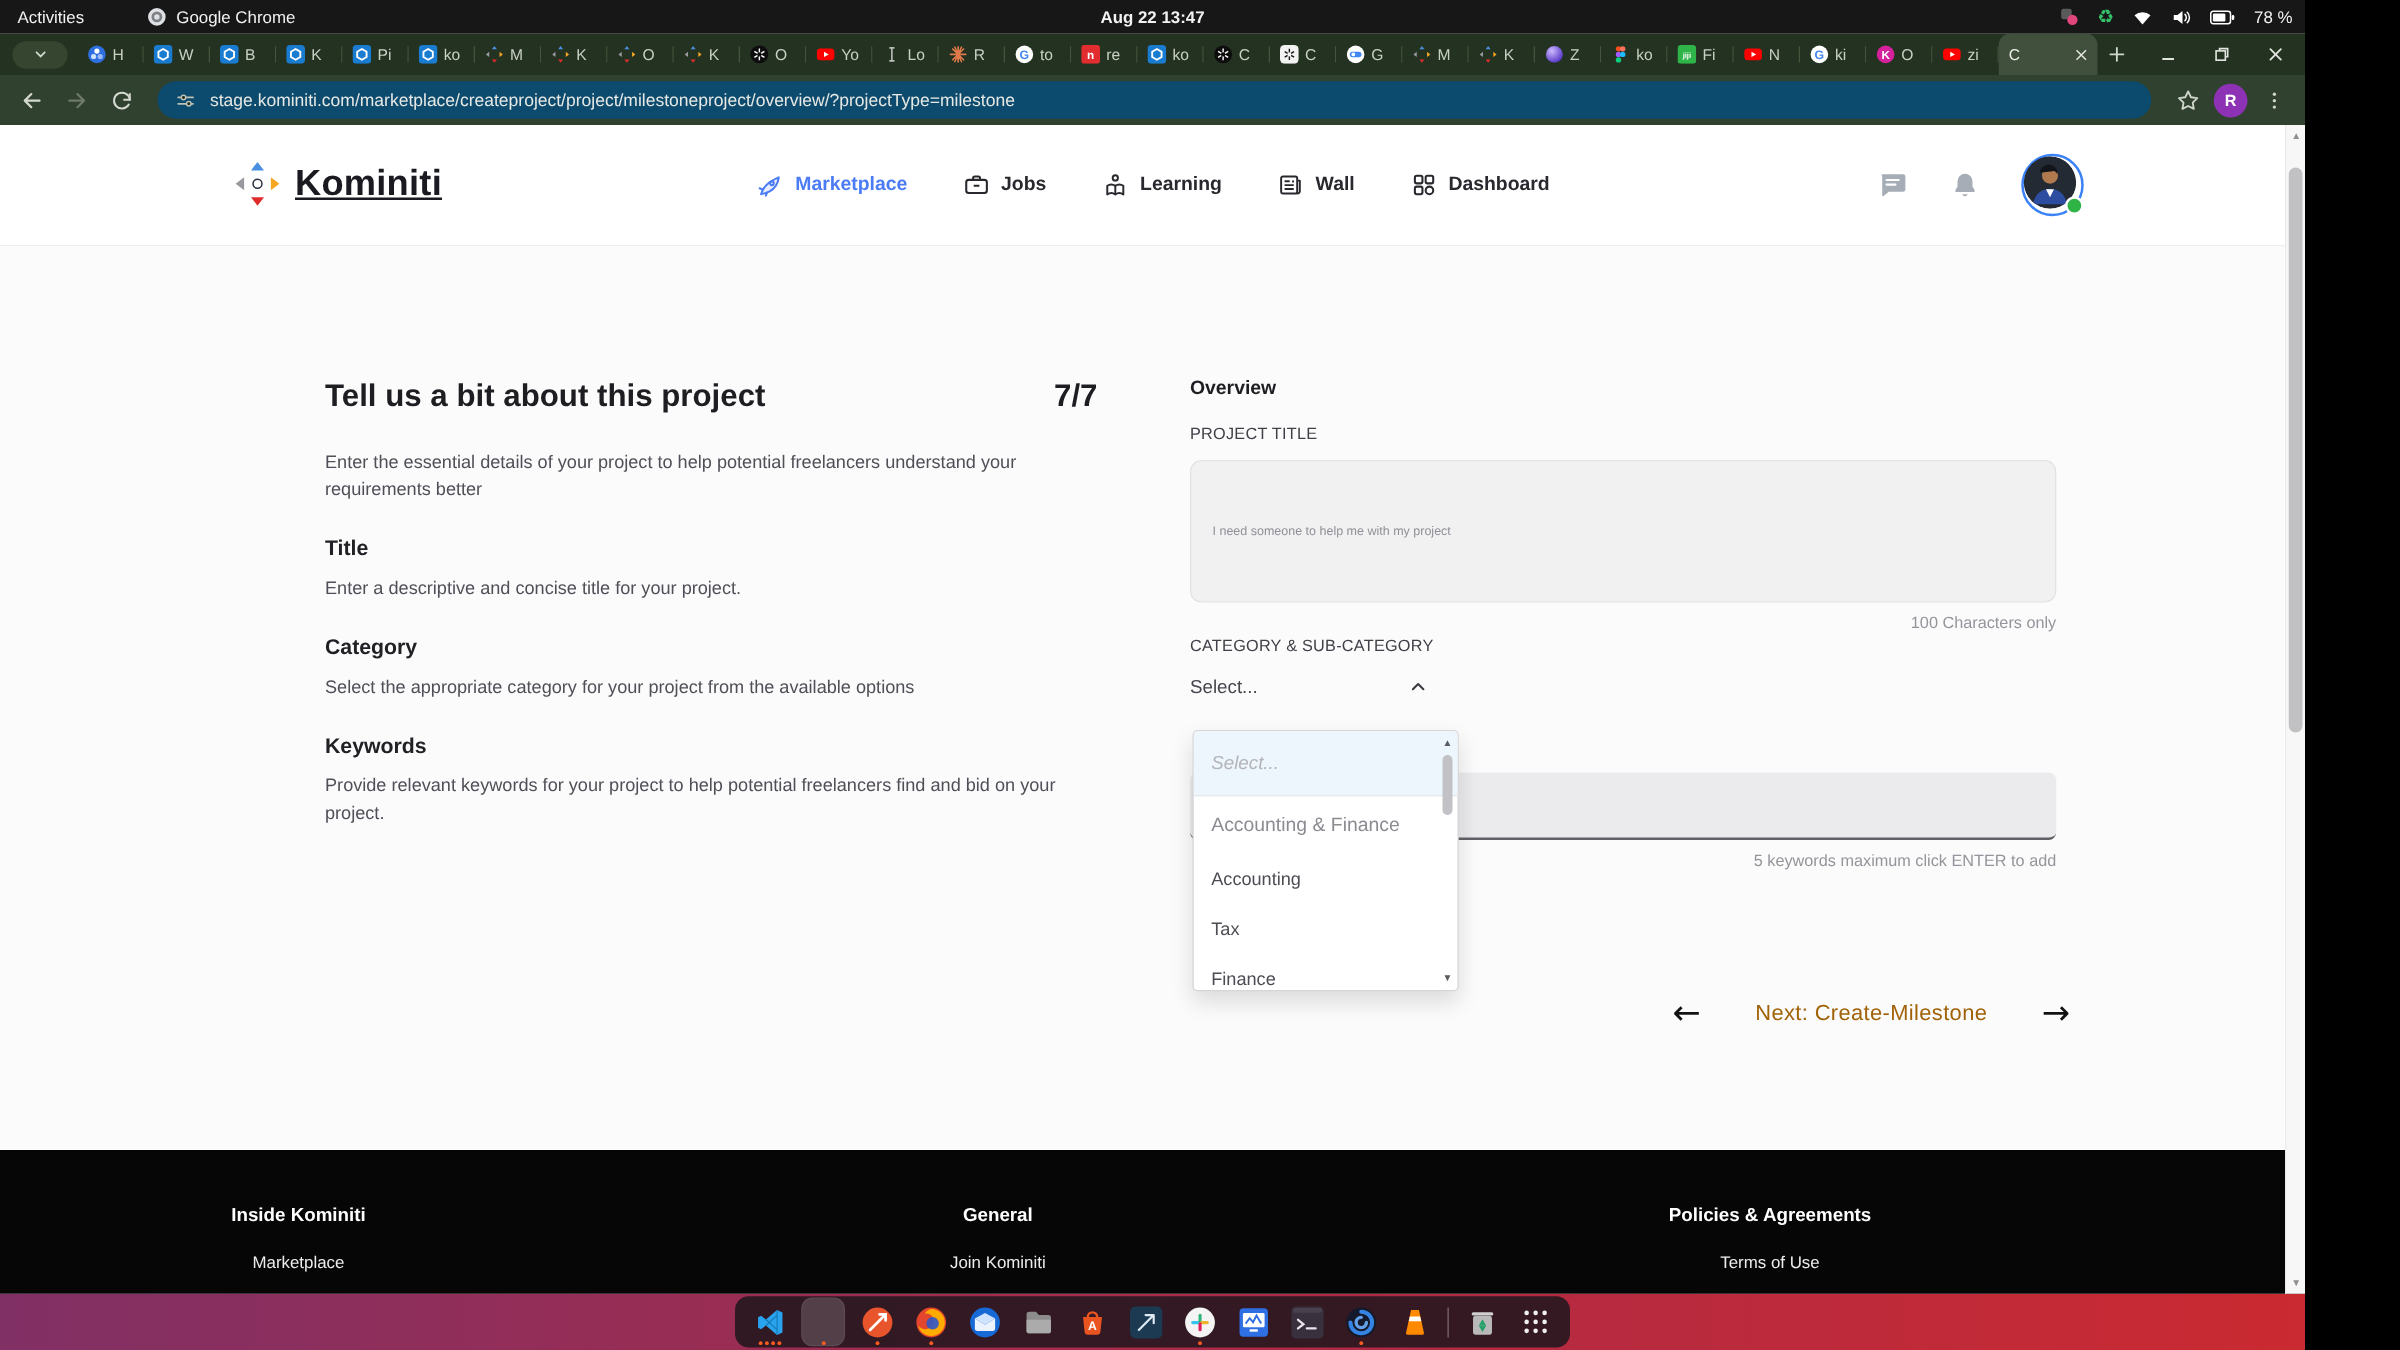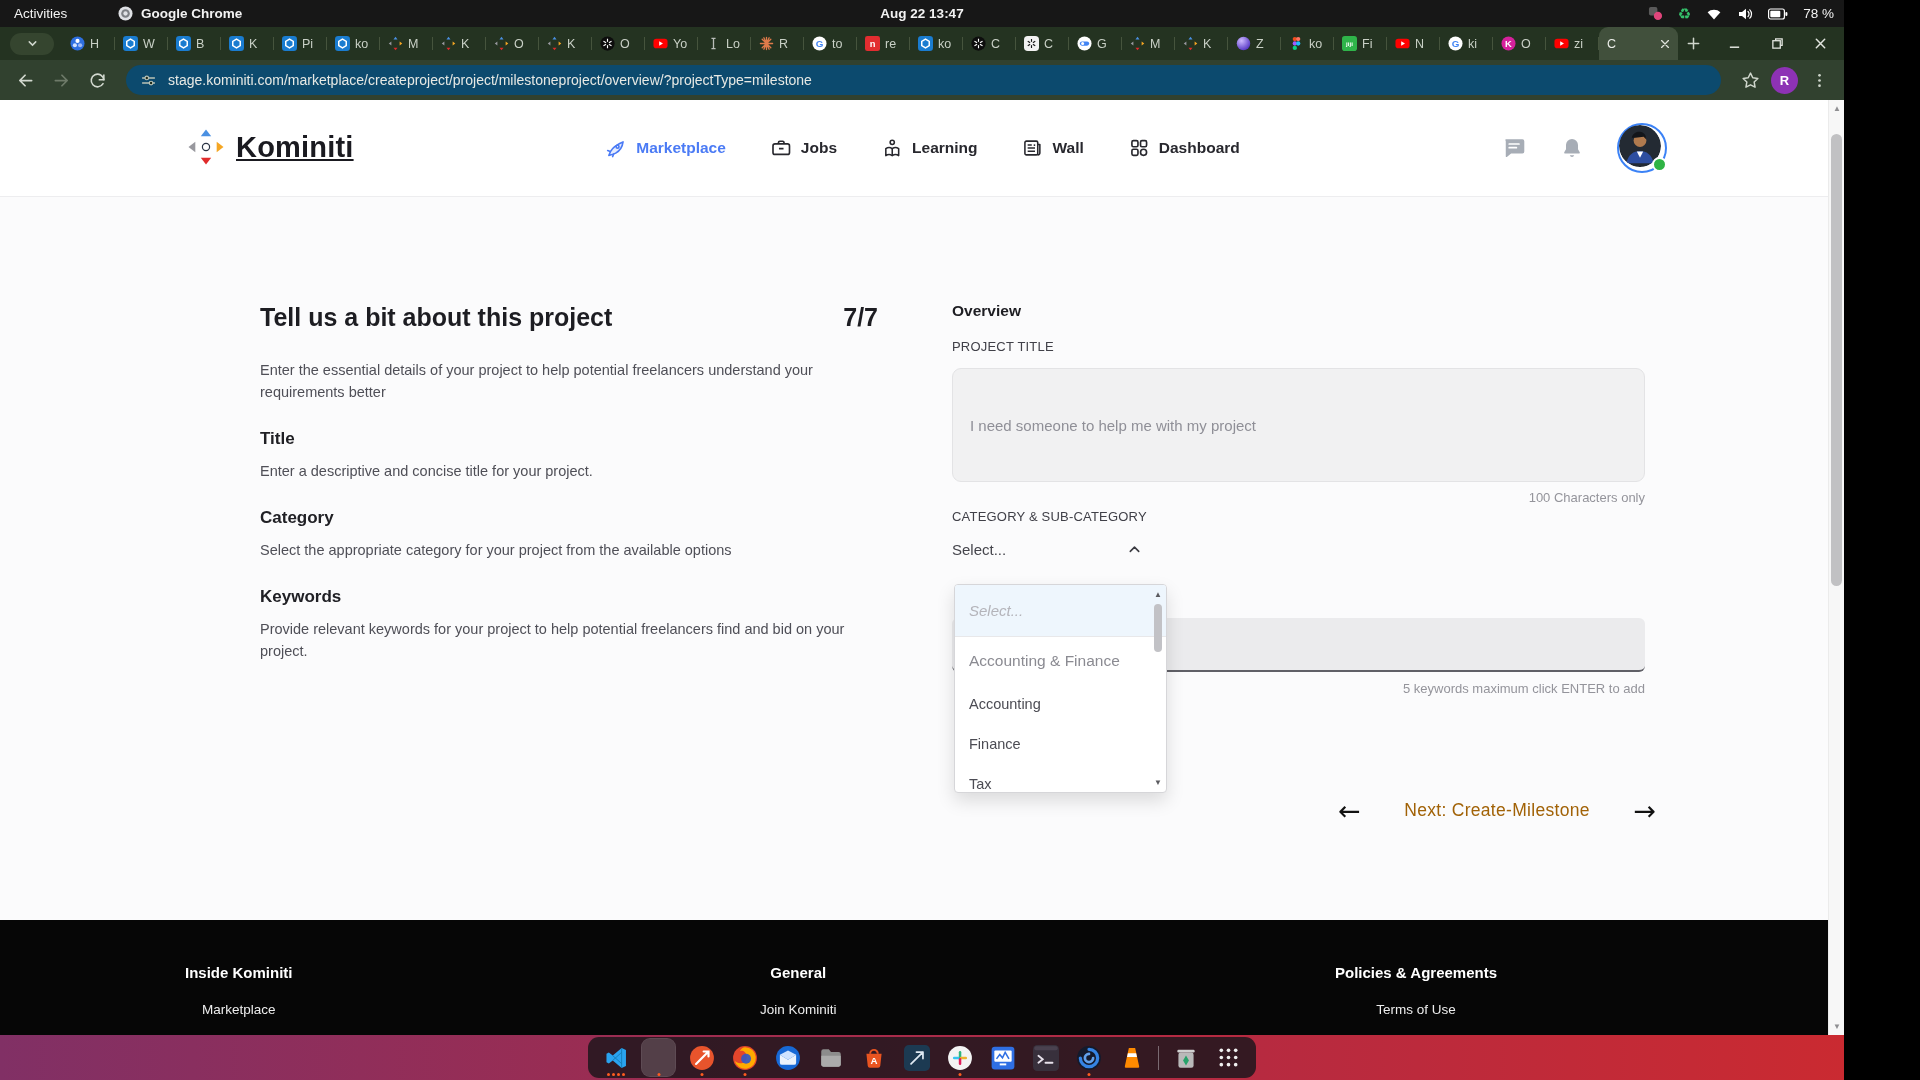--- a/index.html
+++ b/index.html
@@ -4,21 +4,21 @@
 <style>
   html,body{margin:0;padding:0;background:#000;}
   .screen{position:relative;width:1844px;height:1080px;overflow:hidden;background:#fff;
           font-family:"Liberation Sans",sans-serif;-webkit-font-smoothing:antialiased;}
   svg{display:block}
 
   
   .sysbar{position:absolute;top:0;left:0;right:0;height:27px;background:#171717;color:#f2f2f2;
           font-size:13.5px;display:flex;align-items:center;}
   .sys-activities{position:absolute;left:14px;}
-  .sys-app{position:absolute;left:118px;display:flex;align-items:center;gap:8px;font-weight:bold;}
+  .sys-app{position:absolute;left:118px;display:flex;align-items:center;gap:8px;font-weight:normal;}
   .sys-clock{position:absolute;left:50%;transform:translateX(-50%);font-weight:bold;}
   .sys-tray{position:absolute;right:10px;display:flex;align-items:center;gap:15px;}
   .tray-i{display:flex;align-items:center;gap:6px;}
   .recycle{color:#35c16b;font-size:15px;line-height:1;}
 
   
   .tabbar{position:absolute;top:27px;left:0;right:0;height:33px;background:#243321;
           display:flex;align-items:center;padding-left:10px;box-sizing:border-box;}
   .tabsearch{width:44px;height:22px;border-radius:11px;background:#35452f;display:flex;align-items:center;
              justify-content:center;margin-right:8px;flex:none;}
@@ -64,21 +64,21 @@
   .wizard-intro{margin-top:27px;font-size:14.5px;line-height:22px;color:#4f4f57;width:600px;}
   .w-section h3{margin:26px 0 0 0;font-size:17px;font-weight:bold;color:#202025;}
   .w-section p{margin:11px 0 0 0;font-size:14.5px;line-height:22px;color:#4f4f57;width:615px;}
 
   
   .form-col{position:absolute;left:952px;top:202px;width:693px;}
   .panel-title{font-size:15.5px;font-weight:bold;color:#1d1d22;}
   .f-label{margin-top:19px;font-size:13px;color:#404048;letter-spacing:.2px;}
   .title-box{margin-top:14px;height:114px;background:#f1f1f2;border:1px solid #e3e3e5;border-radius:9px;
              display:flex;align-items:center;padding:0 17px;box-sizing:border-box;}
-  .ph{font-size:15px;color:#8f8f97;}
+  .ph{font-size:10px;color:#8f8f97;}
   .hint{margin-top:8px;font-size:13px;color:#94949b;text-align:right;}
   .cat-label{margin-top:4px;}
   .select-row{margin-top:17px;width:190px;display:flex;align-items:center;justify-content:space-between;}
   .select-value{font-size:15px;color:#45454c;}
 
   .dropdown{position:absolute;left:954px;top:484px;width:213px;height:209px;background:#fff;
             border:1px solid #d6d6d9;border-radius:4px;box-shadow:0 8px 18px rgba(0,0,0,.13);z-index:6;
             box-sizing:border-box;overflow:hidden;}
   .dd-placeholder{height:51px;background:#eef6fd;border-bottom:1px solid #e8e8ea;display:flex;align-items:center;
                   padding:0 14px;font-size:15px;font-style:italic;color:#b4b4ba;}
@@ -703,22 +703,22 @@
     </div>
 
     <div class="kw-box"></div>
     <div class="kw-hint">5 keywords maximum click ENTER to add</div>
 
     <div class="dropdown">
       <div class="dd-placeholder">Select...</div>
       <div id="ddopts">
           <div class="dd-option group">Accounting &amp; Finance</div>
           <div class="dd-option">Accounting</div>
+          <div class="dd-option">Tax</div>
           <div class="dd-option">Finance</div>
-          <div class="dd-option">Tax</div>
         </div>
       <div class="dd-scroll">
         <span class="dd-arrow" style="top:2px">▲</span>
         <span class="dd-thumb"></span>
         <span class="dd-arrow" style="bottom:2px">▼</span>
       </div>
     </div>
 
     <div class="next-row">
       <span class="arrow-btn">←</span>

